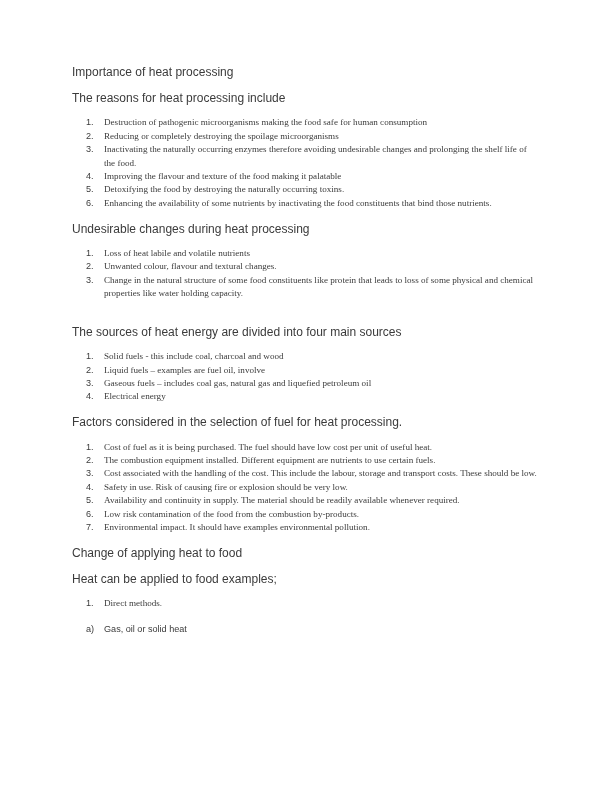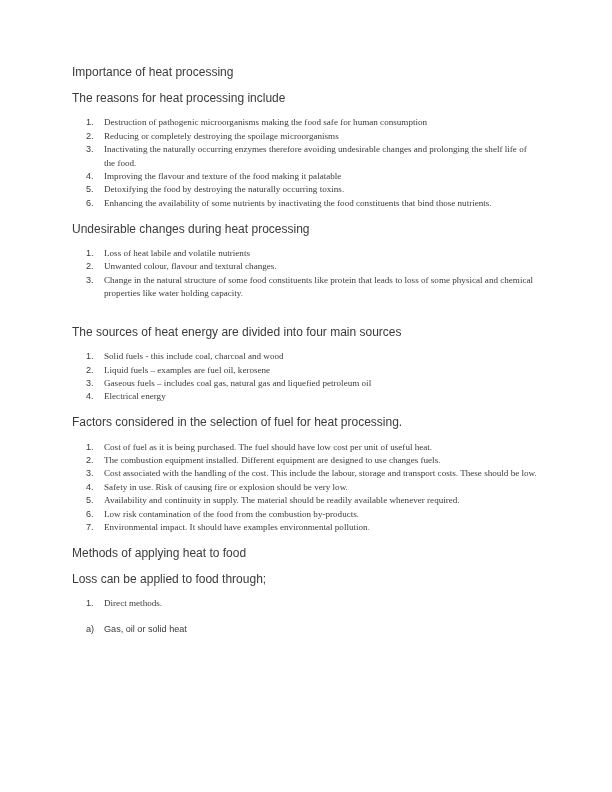--- a/index.html
+++ b/index.html
@@ -149,21 +149,21 @@
     <p class="para">The sources of heat energy are divided into four main sources</p>
     <div class="gap-list"></div>
 
     <ol class="numlist">
       <li>
         <span class="marker">1.</span>
         <span class="itemtext">Solid fuels - this include coal, charcoal and wood</span>
       </li>
       <li>
         <span class="marker">2.</span>
-        <span class="itemtext">Liquid fuels – examples are fuel oil, kerosene</span>
+        <span class="itemtext">Liquid fuels – examples are fuel oil, involve</span>
       </li>
       <li>
         <span class="marker">3.</span>
         <span class="itemtext">Gaseous fuels – includes coal gas, natural gas and liquefied petroleum oil</span>
       </li>
       <li>
         <span class="marker">4.</span>
         <span class="itemtext">Electrical energy</span>
       </li>
     </ol>
@@ -172,21 +172,21 @@
     <p class="para">Factors considered in the selection of fuel for heat processing.</p>
     <div class="gap-list"></div>
 
     <ol class="numlist">
       <li>
         <span class="marker">1.</span>
         <span class="itemtext">Cost of fuel as it is being purchased. The fuel should have low cost per unit of useful heat.</span>
       </li>
       <li>
         <span class="marker">2.</span>
-        <span class="itemtext">The combustion equipment installed. Different equipment are designed to use changes fuels.</span>
+        <span class="itemtext">The combustion equipment installed. Different equipment are nutrients to use certain fuels.</span>
       </li>
       <li>
         <span class="marker">3.</span>
         <span class="itemtext">Cost associated with the handling of the cost. This include the labour, storage and transport costs. These should be low.</span>
       </li>
       <li>
         <span class="marker">4.</span>
         <span class="itemtext">Safety in use. Risk of causing fire or explosion should be very low.</span>
       </li>
       <li>
@@ -197,24 +197,24 @@
         <span class="marker">6.</span>
         <span class="itemtext">Low risk contamination of the food from the combustion by-products.</span>
       </li>
       <li>
         <span class="marker">7.</span>
         <span class="itemtext">Environmental impact. It should have examples environmental pollution.</span>
       </li>
     </ol>
     <div class="gap-para"></div>
 
-    <p class="para">Methods of applying heat to food</p>
-    <div class="gap-para"></div>
-
-    <p class="para">Loss can be applied to food through;</p>
+    <p class="para">Change of applying heat to food</p>
+    <div class="gap-para"></div>
+
+    <p class="para">Heat can be applied to food examples;</p>
     <div class="gap-list"></div>
 
     <ol class="numlist">
       <li>
         <span class="marker">1.</span>
         <span class="itemtext">Direct methods.</span>
       </li>
     </ol>
     <div class="gap-para"></div>
 

